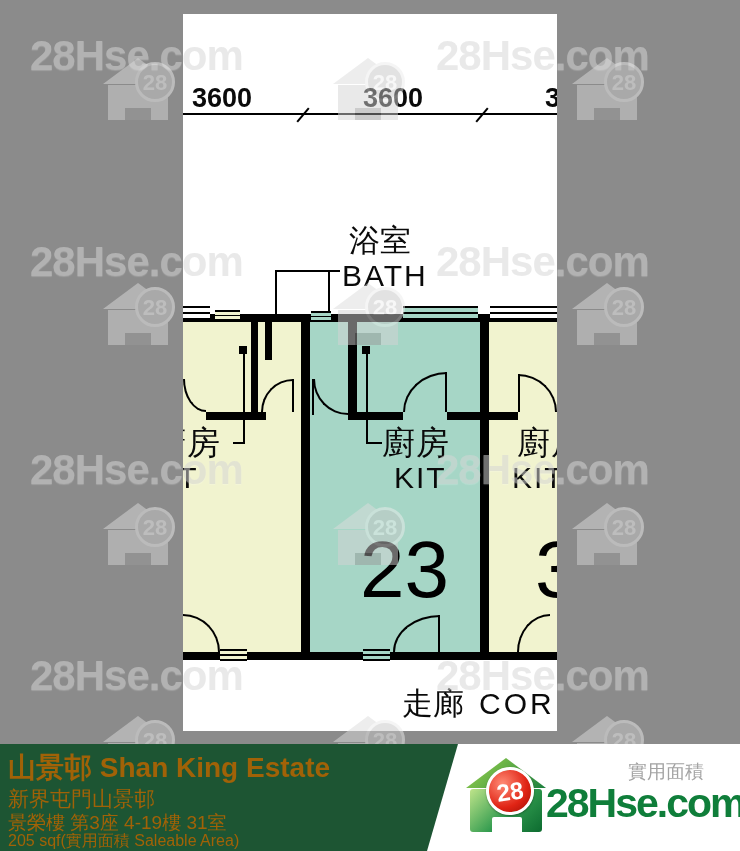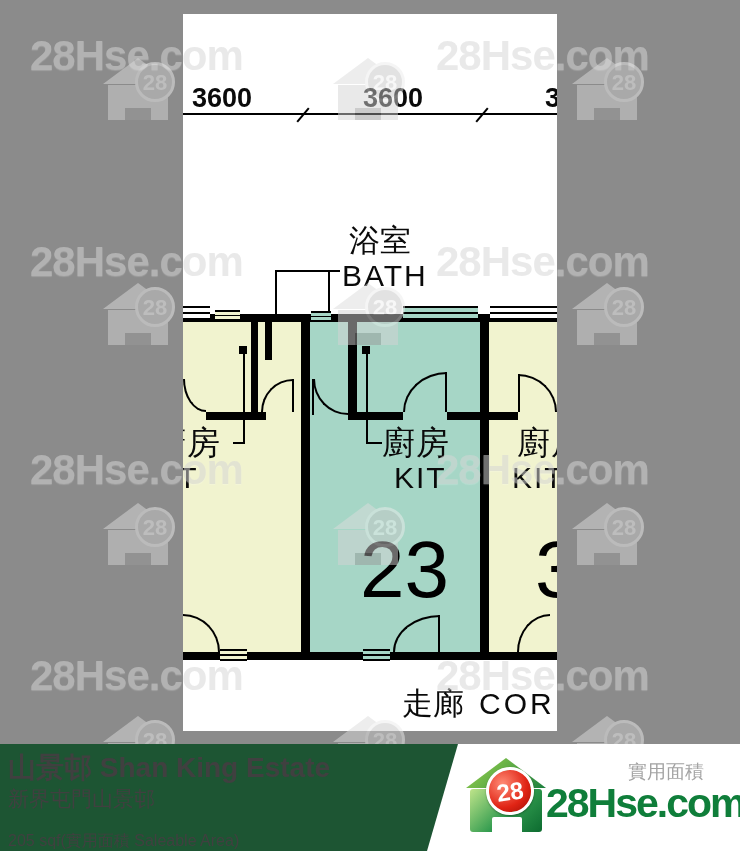--- a/index.html
+++ b/index.html
@@ -40,21 +40,21 @@
   .dim{font-size:27px;font-weight:700;}
   .zh{font-size:31px;}
   .zh-kit{font-size:33px;letter-spacing:1px;}
   .en{font-size:30px;letter-spacing:2px;}
   .unit-num{position:absolute;font-size:80px;color:#000;line-height:1;white-space:nowrap;}
 
   
   #band{position:absolute;left:0;top:744px;width:740px;height:107px;background:#fff;z-index:5;}
   #band-green{position:absolute;left:0;top:0;width:740px;height:107px;background:#1d5533;
               clip-path:polygon(0 0,458px 0,427px 107px,0 107px);}
-  .band-txt{position:absolute;color:#404040;white-space:nowrap;}
+  .band-txt{position:absolute;color:#a16207;white-space:nowrap;}
   #bt1{left:8px;top:5px;font-size:28px;font-weight:bold;}
   #bt2{left:8px;top:41px;font-size:21px;}
   #bt3{left:8px;top:66px;font-size:19px;}
   #bt4{left:8px;top:87px;font-size:16px;}
 
   
   #brand{position:absolute;left:462px;top:14px;width:270px;height:90px;}
   .h-roof{position:absolute;left:4px;top:0;width:80px;height:30px;
           background:linear-gradient(135deg,#9ed64e,#1c7f3e);
           clip-path:polygon(50% 0,100% 100%,0 100%);}
@@ -235,20 +235,21 @@
     <div class="wm-body"></div>
     <div class="wm-door"></div>
     <div class="wm-badge">28</div>
   </div>
     </div>
 
   <div id="band">
     <div id="band-green"></div>
     <div class="band-txt" id="bt1">山景邨 Shan King Estate</div>
     <div class="band-txt" id="bt2">新界屯門山景邨</div>
+    <div class="band-txt" id="bt3">景榮樓 第3座 4-19樓 31室</div>
     <div class="band-txt" id="bt4">205 sqf(實用面積 Saleable Area)</div>
 
     <div id="brand">
       <div class="h-roof"></div>
       <div class="h-body"></div>
       <div class="h-door"></div>
       <div class="h-badge">28</div>
       <div id="site-name">28Hse.com</div>
       <div id="site-zh">實用面積</div>
     </div>

